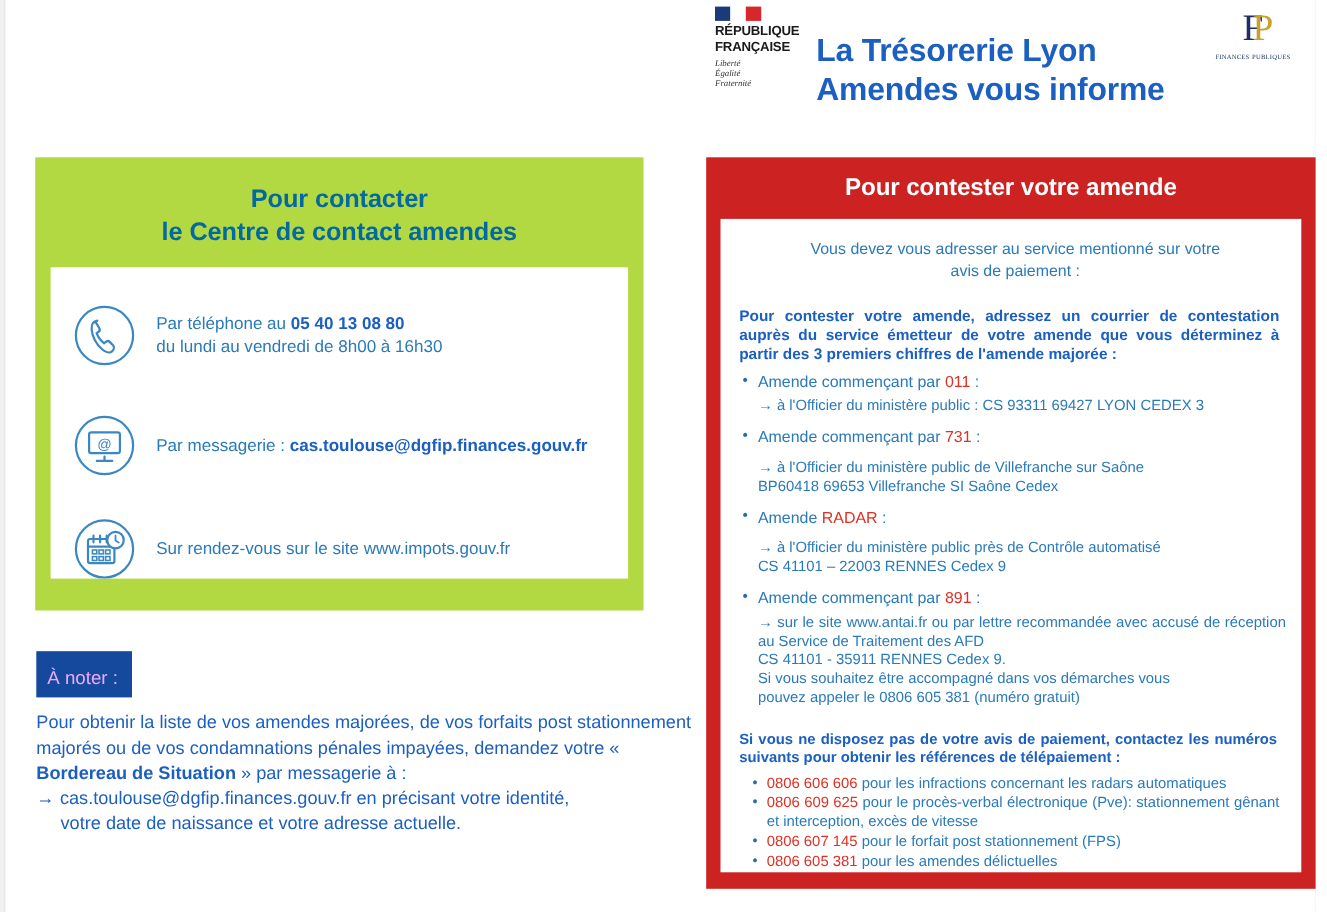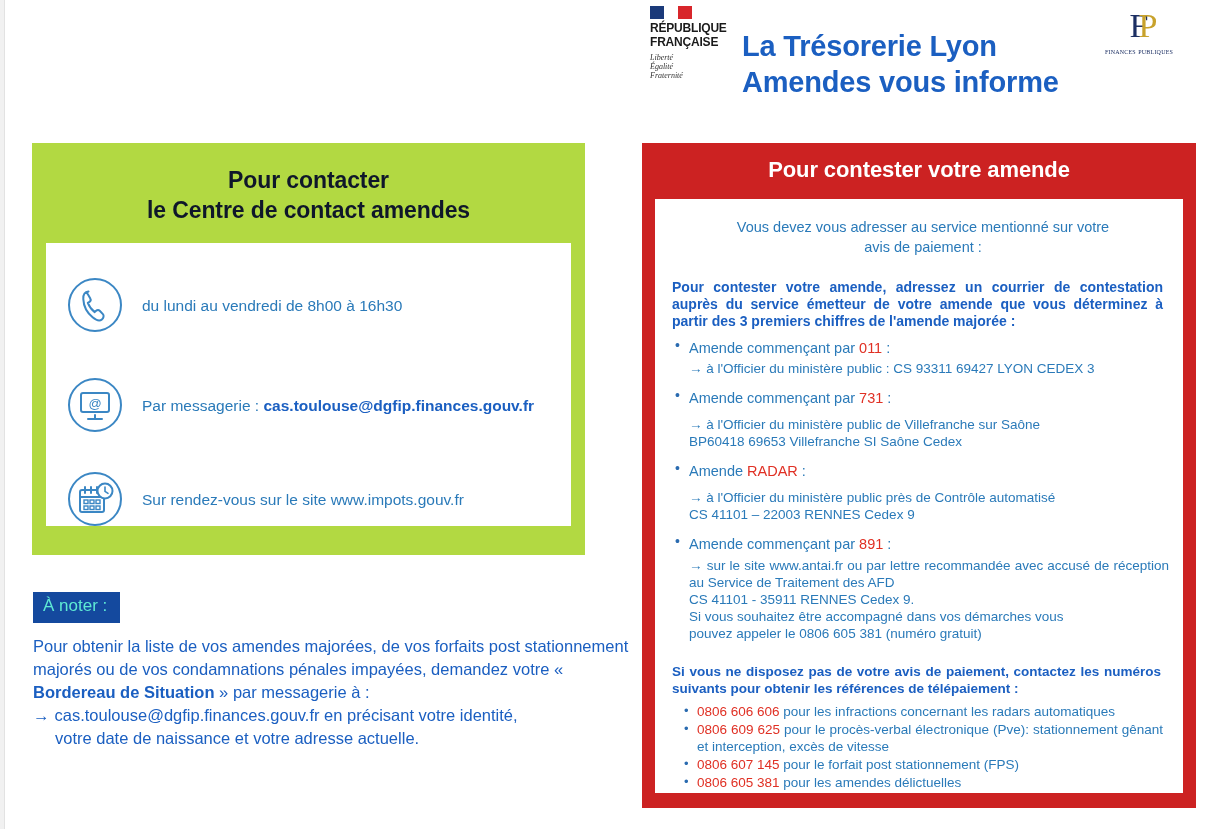--- a/index.html
+++ b/index.html
@@ -127,21 +127,21 @@
   
   .green-panel {
     position: absolute;
     left: 27px;
     top: 143px;
     width: 553px;
     height: 412px;
     background: #b2d942;
   }
   .green-title {
-    color: #0f172a;
+    color: #0369a1;
     font-weight: bold;
     font-size: 23px;
     line-height: 30px;
     text-align: center;
     padding-top: 22px;
     letter-spacing: -0.1px;
   }
   .green-inner {
     position: absolute;
     left: 14px;
@@ -174,24 +174,24 @@
   
   .anoter {
     position: absolute;
     left: 28px;
     top: 592px;
     width: 600px;
   }
   .anoter-badge {
     display: inline-block;
     background: #14499e;
-    color: #5eead4;
+    color: #f0abfc;
     font-size: 17px;
     line-height: 26px;
-    padding: 1px 13px 4px 10px;
+    padding: 12px 13px 4px 10px;
   }
   .anoter-body {
     margin-top: 12px;
     color: #1b5fc1;
     font-size: 16.5px;
     line-height: 23px;
   }
   .anoter-body b { font-weight: bold; }
   .anoter-arrow-line {
     display: flex;
@@ -363,20 +363,23 @@
     <div class="green-inner">
 
       <div class="contact-row r1">
         <div class="contact-icon">
           <svg viewBox="0 0 58 58" width="58" height="58">
             <circle cx="29" cy="29" r="26" fill="none" stroke="#3b87c4" stroke-width="2"></circle>
             <path d="M22.5 15.5c-3.5 0.3 -5.4 3.4 -5.2 7.6 0.3 6.6 4.2 13.9 9.3 18.2 3.6 3 7.2 3.9 9.3 2.1 1.7-1.5 2.3-3.9 1-5.3l-3.2-3.3c-1.1-1.1-2.7-0.8-3.9 0.3l-1.1 1c-2.6-1.9-5.5-5.7-6.9-9.2l1.3-0.8c1.4-0.9 2-2.4 1.2-3.7l-2.3-4c-0.7-1.2-1.5-1.7-2.6-1.6z" fill="none" stroke="#3b87c4" stroke-width="2" stroke-linejoin="round"></path>
           </svg>
         </div>
         <div class="contact-text">
+          <div>
+            <span>Par téléphone au </span><b>05 40 13 08 80</b>
+          </div>
           <div>du lundi au vendredi de 8h00 à 16h30</div>
         </div>
       </div>
 
       <div class="contact-row r2">
         <div class="contact-icon">
           <svg viewBox="0 0 58 58" width="58" height="58">
             <circle cx="29" cy="29" r="26" fill="none" stroke="#3b87c4" stroke-width="2"></circle>
             <rect x="15" y="17" width="28" height="19" rx="2" fill="none" stroke="#3b87c4" stroke-width="2"></rect>
             <path d="M29 39v4M22 43h14" fill="none" stroke="#3b87c4" stroke-width="2" stroke-linecap="round"></path>

